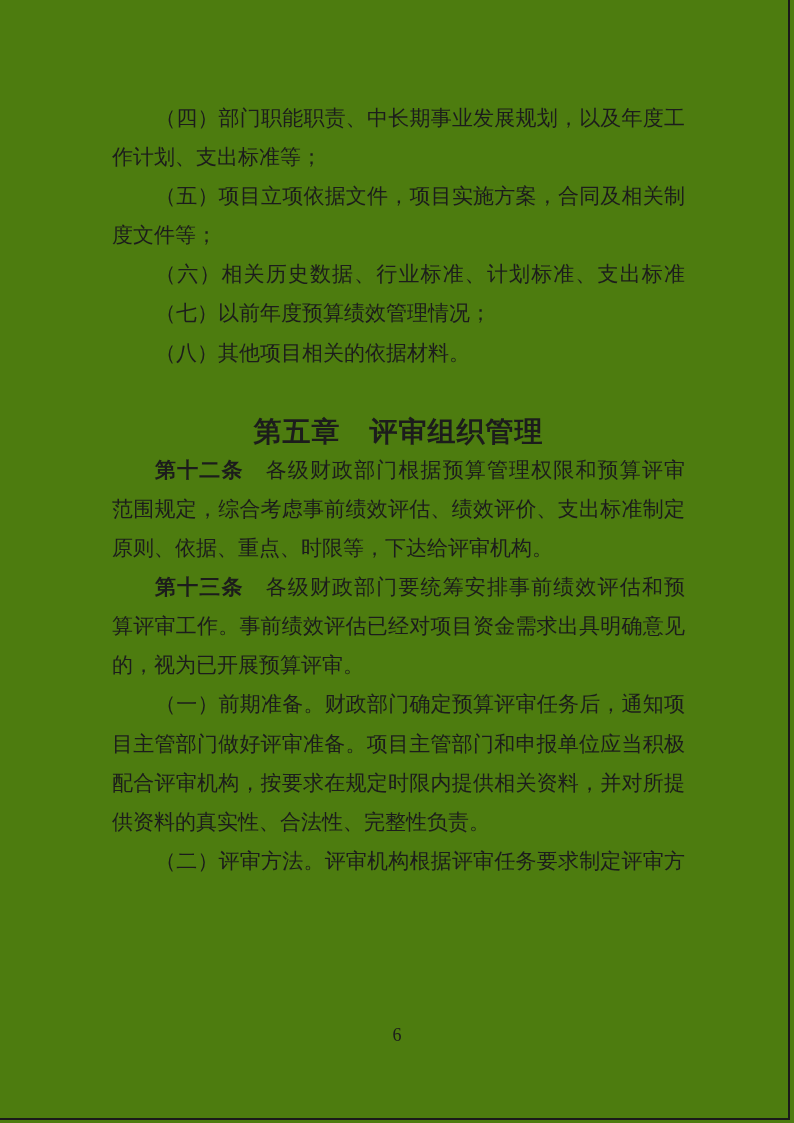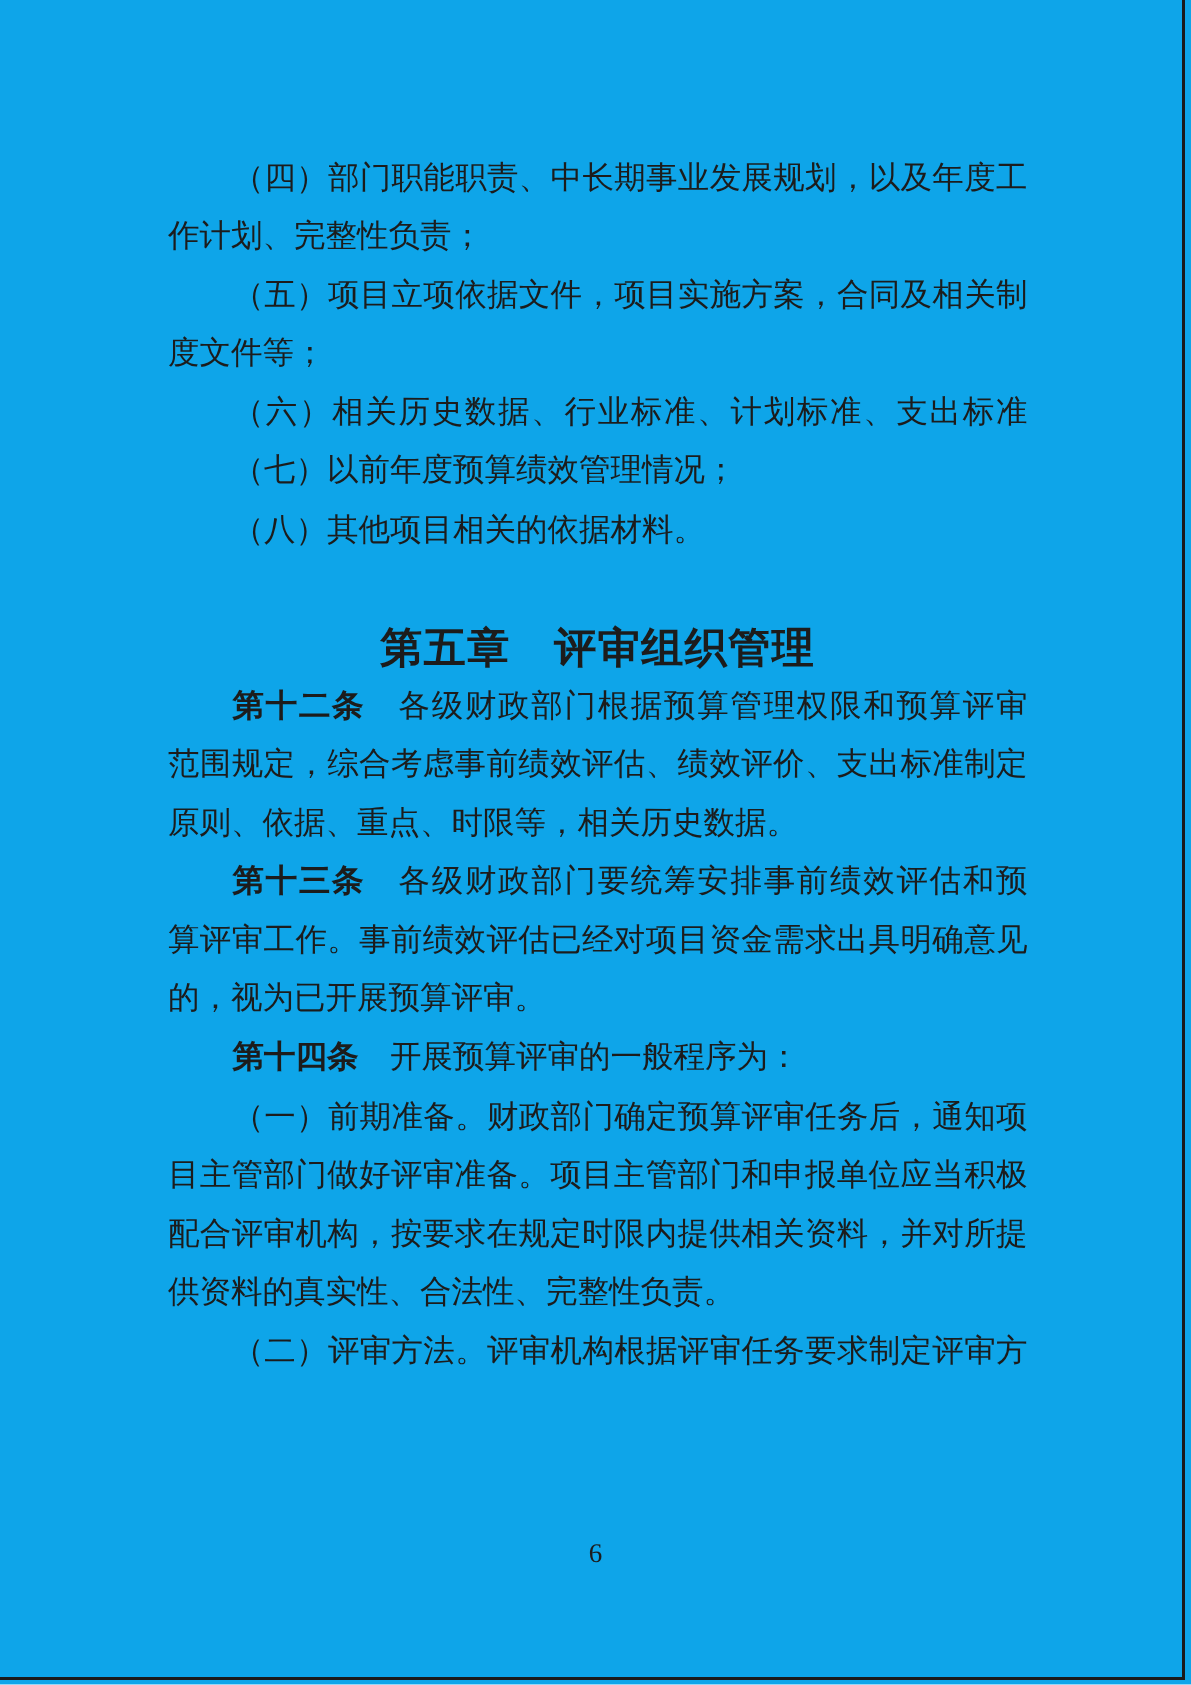--- a/index.html
+++ b/index.html
@@ -1,21 +1,21 @@
 <!DOCTYPE html>
 <html lang="zh"><head>
 <meta charset="utf-8">
 <title>Document</title>
 <style>
   html, body { margin: 0; padding: 0; background: #ffffff; }
   .page {
     position: relative;
     width: 794px;
     height: 1123px;
-    background: #0ea5e9;
+    background: #4d7c0f;
     overflow: hidden;
     font-family: "Liberation Serif", "DejaVu Serif", serif;
     color: #1c1c1c;
   }
   
   .edge-frame {
     position: absolute;
     top: 0; left: 0;
     width: 790px; height: 1120px;
     box-sizing: border-box;
@@ -61,35 +61,34 @@
     color: #1c1c1c;
   }
 </style>
 </head>
 <body>
 
 <div class="page">
   <div class="edge-frame"></div>
   <div class="content">
       <div class="line body indent just"><span class="">（四）部门职能职责、中长期事业发展规划，以及年度工</span></div>
-      <div class="line body"><span class="">作计划、完整性负责；</span></div>
+      <div class="line body"><span class="">作计划、支出标准等；</span></div>
       <div class="line body indent just"><span class="">（五）项目立项依据文件，项目实施方案，合同及相关制</span></div>
       <div class="line body"><span class="">度文件等；</span></div>
       <div class="line body indent just"><span class="">（六）相关历史数据、行业标准、计划标准、支出标准等；</span></div>
       <div class="line body indent"><span class="">（七）以前年度预算绩效管理情况；</span></div>
       <div class="line body indent"><span class="">（八）其他项目相关的依据材料。</span></div>
       <div class="line spacer"></div>
       <div class="line heading"><span class="">第五章　评审组织管理</span></div>
       <div class="line body indent just"><span class="b">第十二条</span><span class="">　各级财政部门根据预算管理权限和预算评审</span></div>
       <div class="line body just"><span class="">范围规定，综合考虑事前绩效评估、绩效评价、支出标准制定</span></div>
-      <div class="line body"><span class="">原则、依据、重点、时限等，相关历史数据。</span></div>
+      <div class="line body"><span class="">原则、依据、重点、时限等，下达给评审机构。</span></div>
       <div class="line body indent just"><span class="b">第十三条</span><span class="">　各级财政部门要统筹安排事前绩效评估和预</span></div>
       <div class="line body just"><span class="">算评审工作。事前绩效评估已经对项目资金需求出具明确意见</span></div>
       <div class="line body"><span class="">的，视为已开展预算评审。</span></div>
-      <div class="line body indent"><span class="b">第十四条</span><span class="">　开展预算评审的一般程序为：</span></div>
       <div class="line body indent just"><span class="">（一）前期准备。财政部门确定预算评审任务后，通知项</span></div>
       <div class="line body just"><span class="">目主管部门做好评审准备。项目主管部门和申报单位应当积极</span></div>
       <div class="line body just"><span class="">配合评审机构，按要求在规定时限内提供相关资料，并对所提</span></div>
       <div class="line body"><span class="">供资料的真实性、合法性、完整性负责。</span></div>
       <div class="line body indent just"><span class="">（二）评审方法。评审机构根据评审任务要求制定评审方</span></div>
     </div>
   <div class="page-number">6</div>
 </div>
 
 </body></html>

